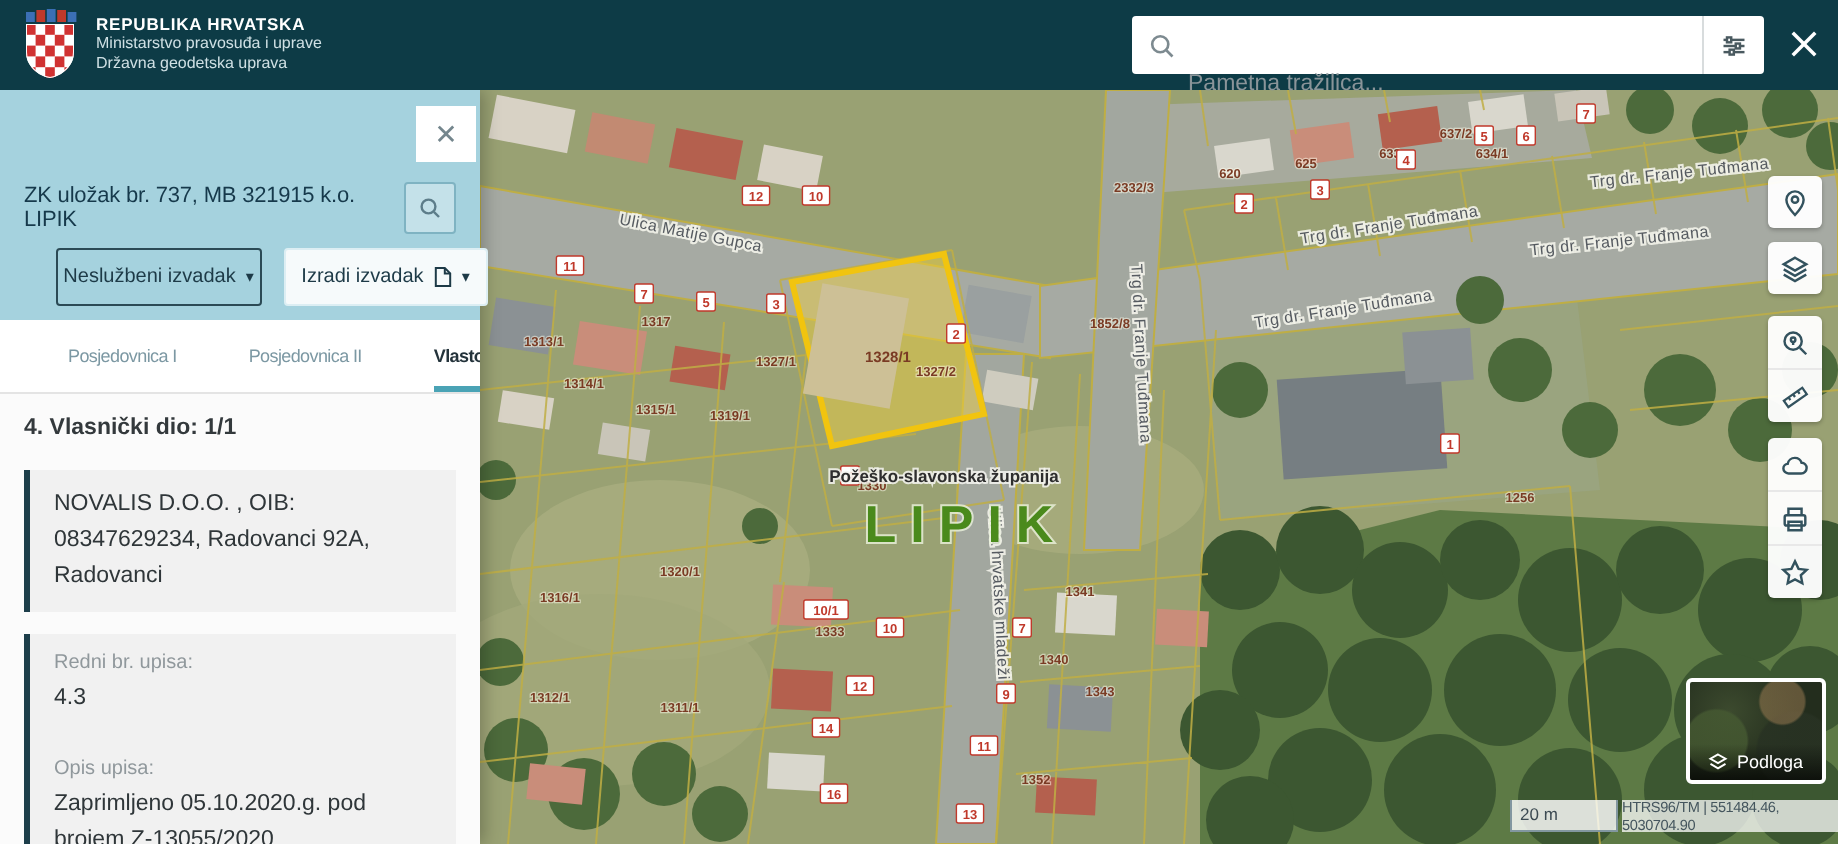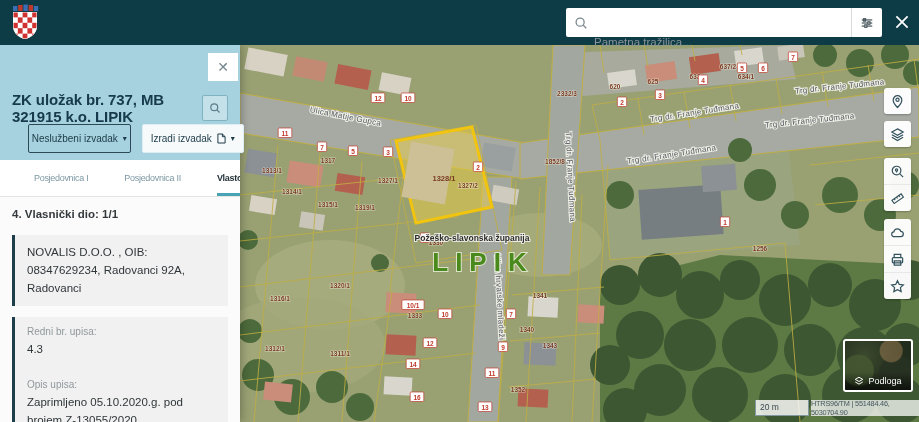--- a/index.html
+++ b/index.html
@@ -22,21 +22,21 @@
   
   .sidebar{position:absolute;left:0;top:45px;width:240px;height:377px;background:#fbfbfb;
     z-index:10;box-shadow:2px 0 8px rgba(0,0,0,.25);}
   .panel-top{position:absolute;left:0;top:0;width:240px;height:115px;background:#a5d2de;}
   .panel-title{position:absolute;left:0;top:13px;width:208px;text-align:center;
     font-size:10.5px;color:#2c4a56;}
   .panel-close{position:absolute;right:2px;top:8px;width:30px;height:28px;background:#fff;
     display:flex;align-items:center;justify-content:center;cursor:pointer;color:#74868d;
     font-size:14px;line-height:1;}
   .zk-row{position:absolute;left:12px;top:46px;width:216px;display:flex;align-items:center;}
-  .zk-title{font-size:15px;font-weight:bold;color:#16394b;letter-spacing:-.1px;flex:1;}
+  .zk-title{font-size:11px;font-weight:normal;color:#16394b;letter-spacing:-.1px;flex:1;}
   .zk-mag{flex:0 0 24px;height:24px;background:rgba(255,255,255,.35);border:1px solid #7fb3c2;
     border-radius:2px;display:flex;align-items:center;justify-content:center;cursor:pointer;}
   .btn-row{position:absolute;left:28px;top:79px;width:216px;display:flex;gap:11px;}
   .btn{height:27px;font-size:10px;color:#1d3a47;display:flex;align-items:center;
     justify-content:center;gap:5px;border-radius:2px;cursor:pointer;flex:1;}
   .btn-outline{border:1px solid #2b4a55;background:transparent;}
   .btn-light{border:1px solid #dceef3;background:#f6fafb;}
   .caret{font-size:8px;color:#1d3a47;}
   .tabs{position:absolute;left:0;top:115px;width:240px;height:37px;background:#fff;
     border-bottom:1px solid #e4e4e4;display:flex;align-items:stretch;gap:12px;
@@ -435,20 +435,25 @@
             <rect x="22.2" y="18.8" width="4.8" height="5.4"></rect>
           <rect x="7.8" y="24.2" width="4.8" height="5.4"></rect>
             <rect x="17.4" y="24.2" width="4.8" height="5.4"></rect>
           <rect x="3" y="29.6" width="4.8" height="5.4"></rect>
             <rect x="12.6" y="29.6" width="4.8" height="5.4"></rect>
             <rect x="22.2" y="29.6" width="4.8" height="5.4"></rect>
         </g>
         <path d="M3 8h24v14c0 7-6 12-12 13C9 34 3 29 3 22Z" fill="none" stroke="#fff" stroke-width="1"></path>
       </g>
     </svg>
+    <div class="brand-text">
+      <div class="brand-l1">REPUBLIKA HRVATSKA</div>
+      <div class="brand-l2">Ministarstvo pravosuđa i uprave</div>
+      <div class="brand-l3">Državna geodetska uprava</div>
+    </div>
   </div>
   <div class="searchbox">
     <svg class="search-mag" width="14" height="14" viewBox="0 0 16 16" fill="none" stroke="#7d8a90" stroke-width="1.5">
         <circle cx="7" cy="7" r="4.6"></circle>
         <line x1="10.6" y1="10.6" x2="14" y2="14"></line>
       </svg>
     <input type="text" value="" placeholder="Pametna tražilica..." style="">
     <div class="filter-seg">
       <svg width="14" height="14" viewBox="0 0 16 16" fill="none" stroke="#4a5a60" stroke-width="1.4">
           <line x1="2" y1="4.5" x2="14" y2="4.5"></line>

